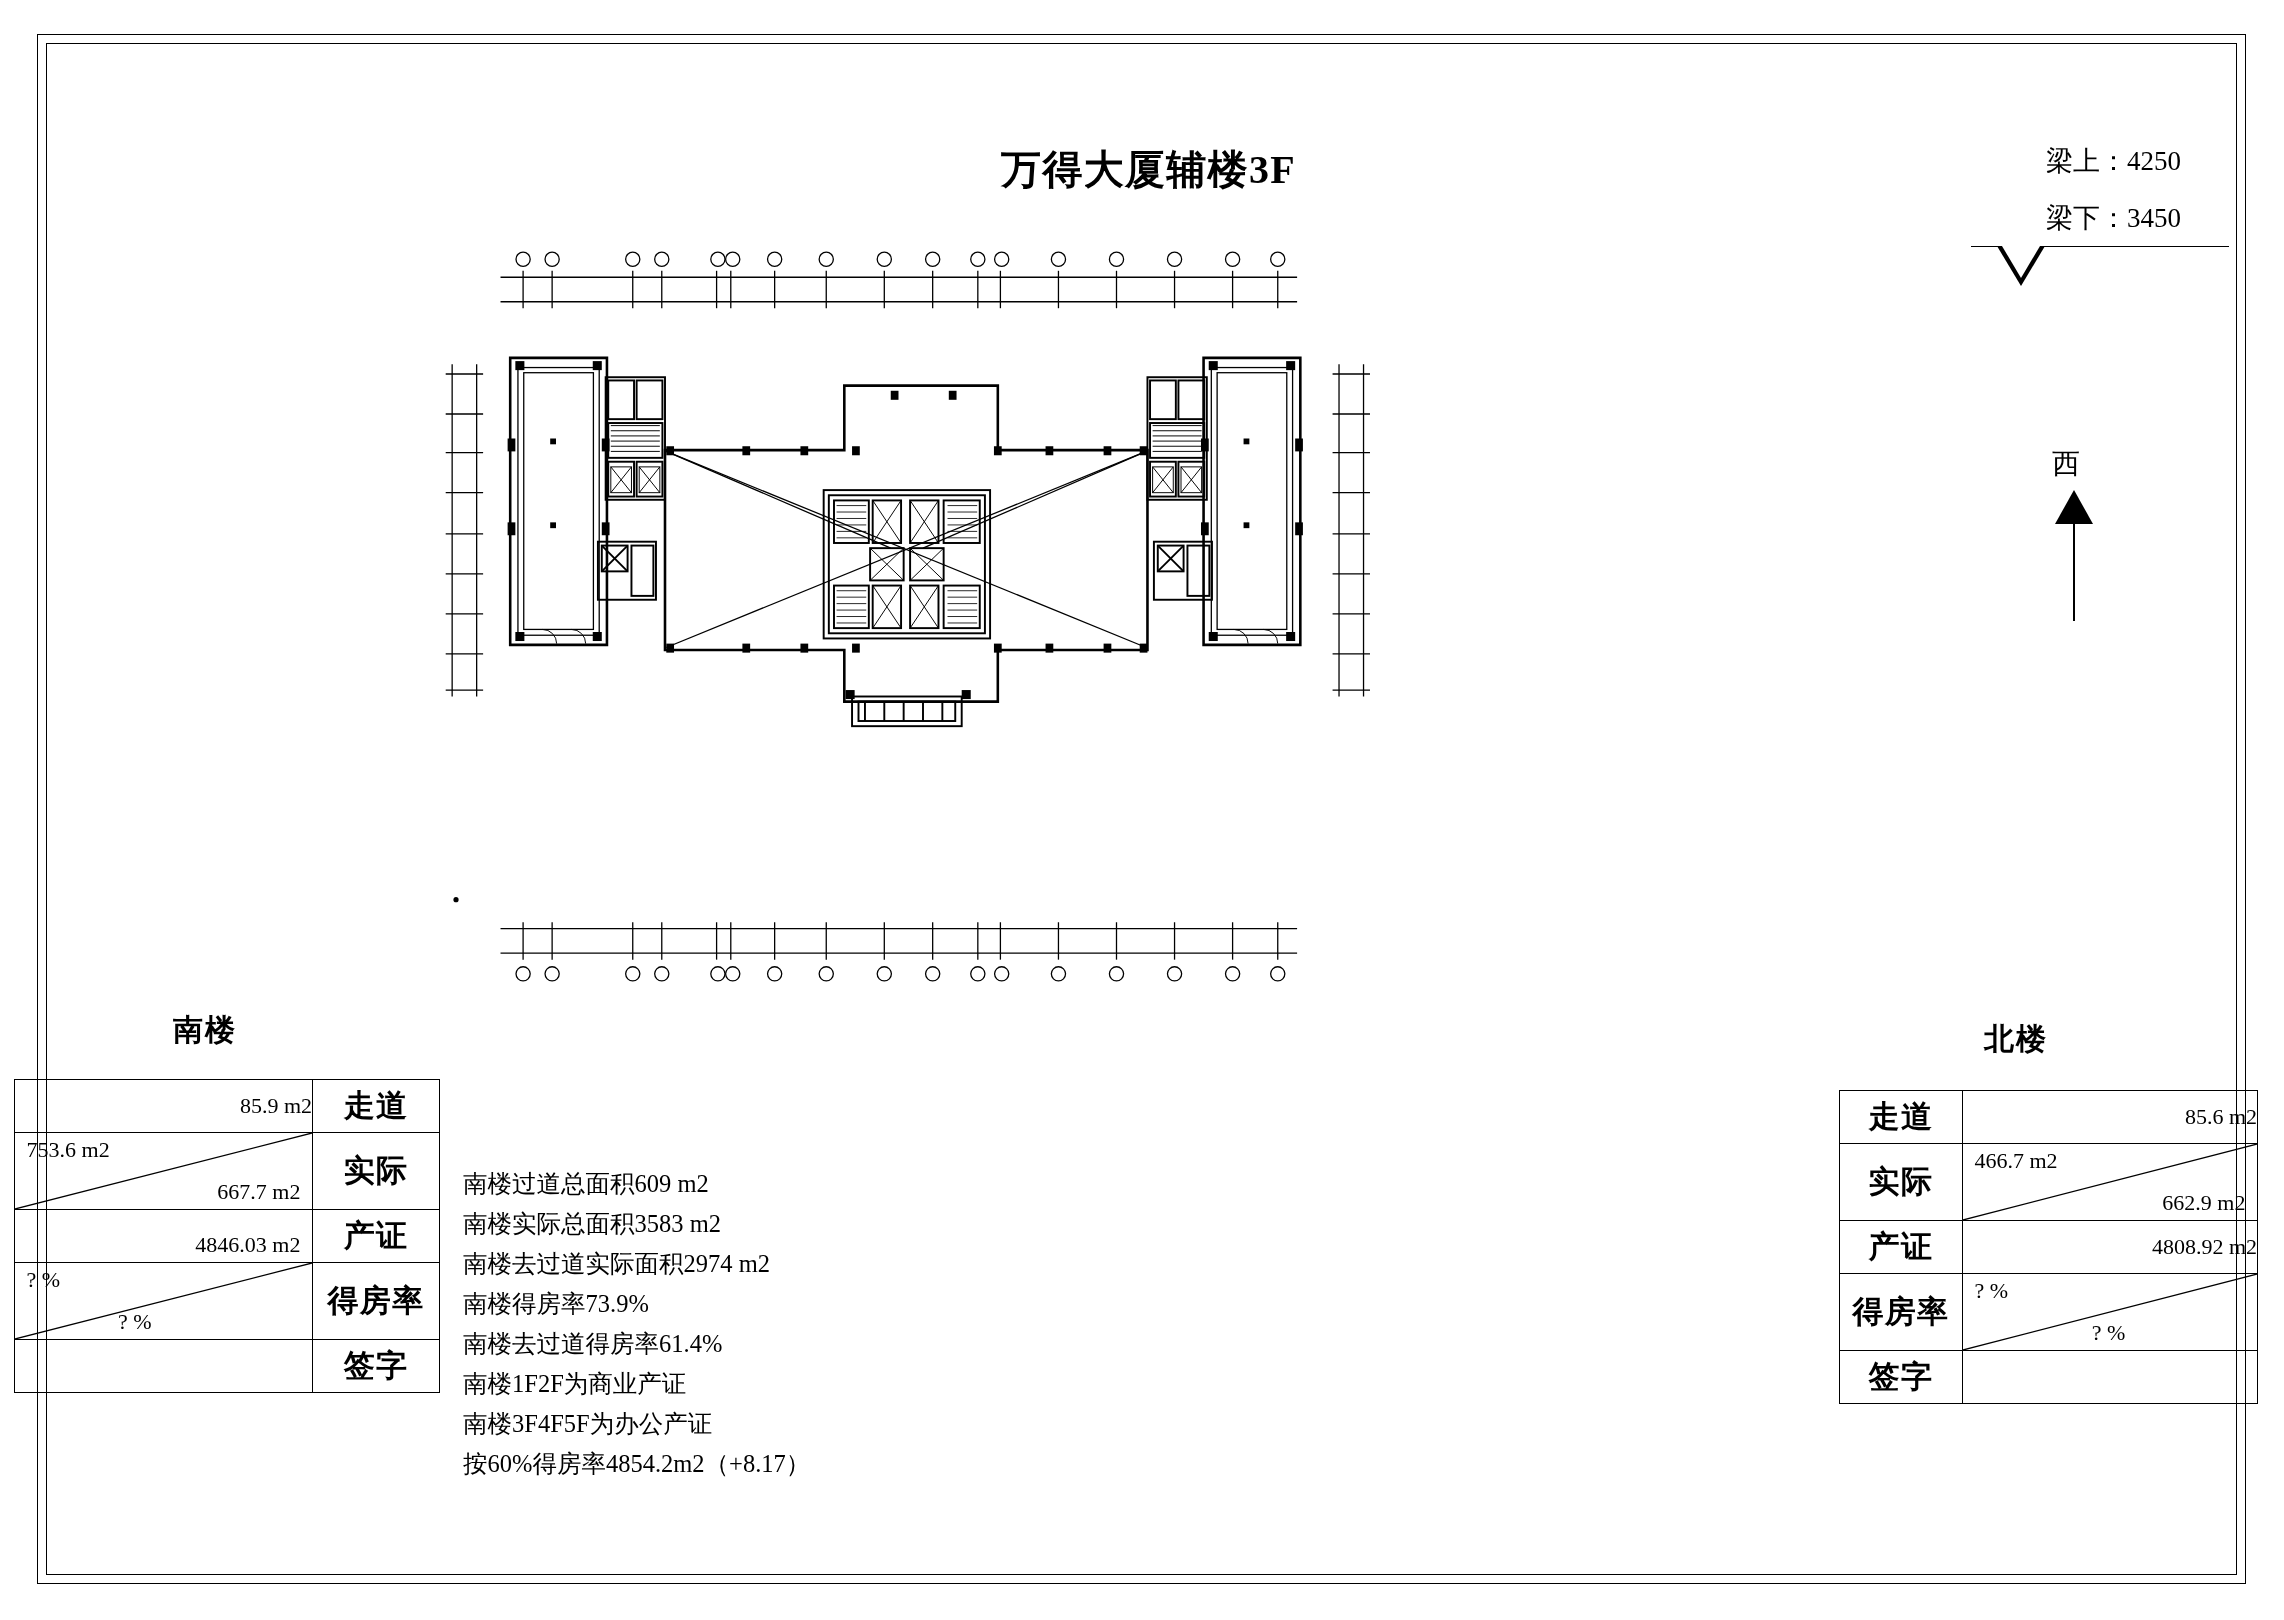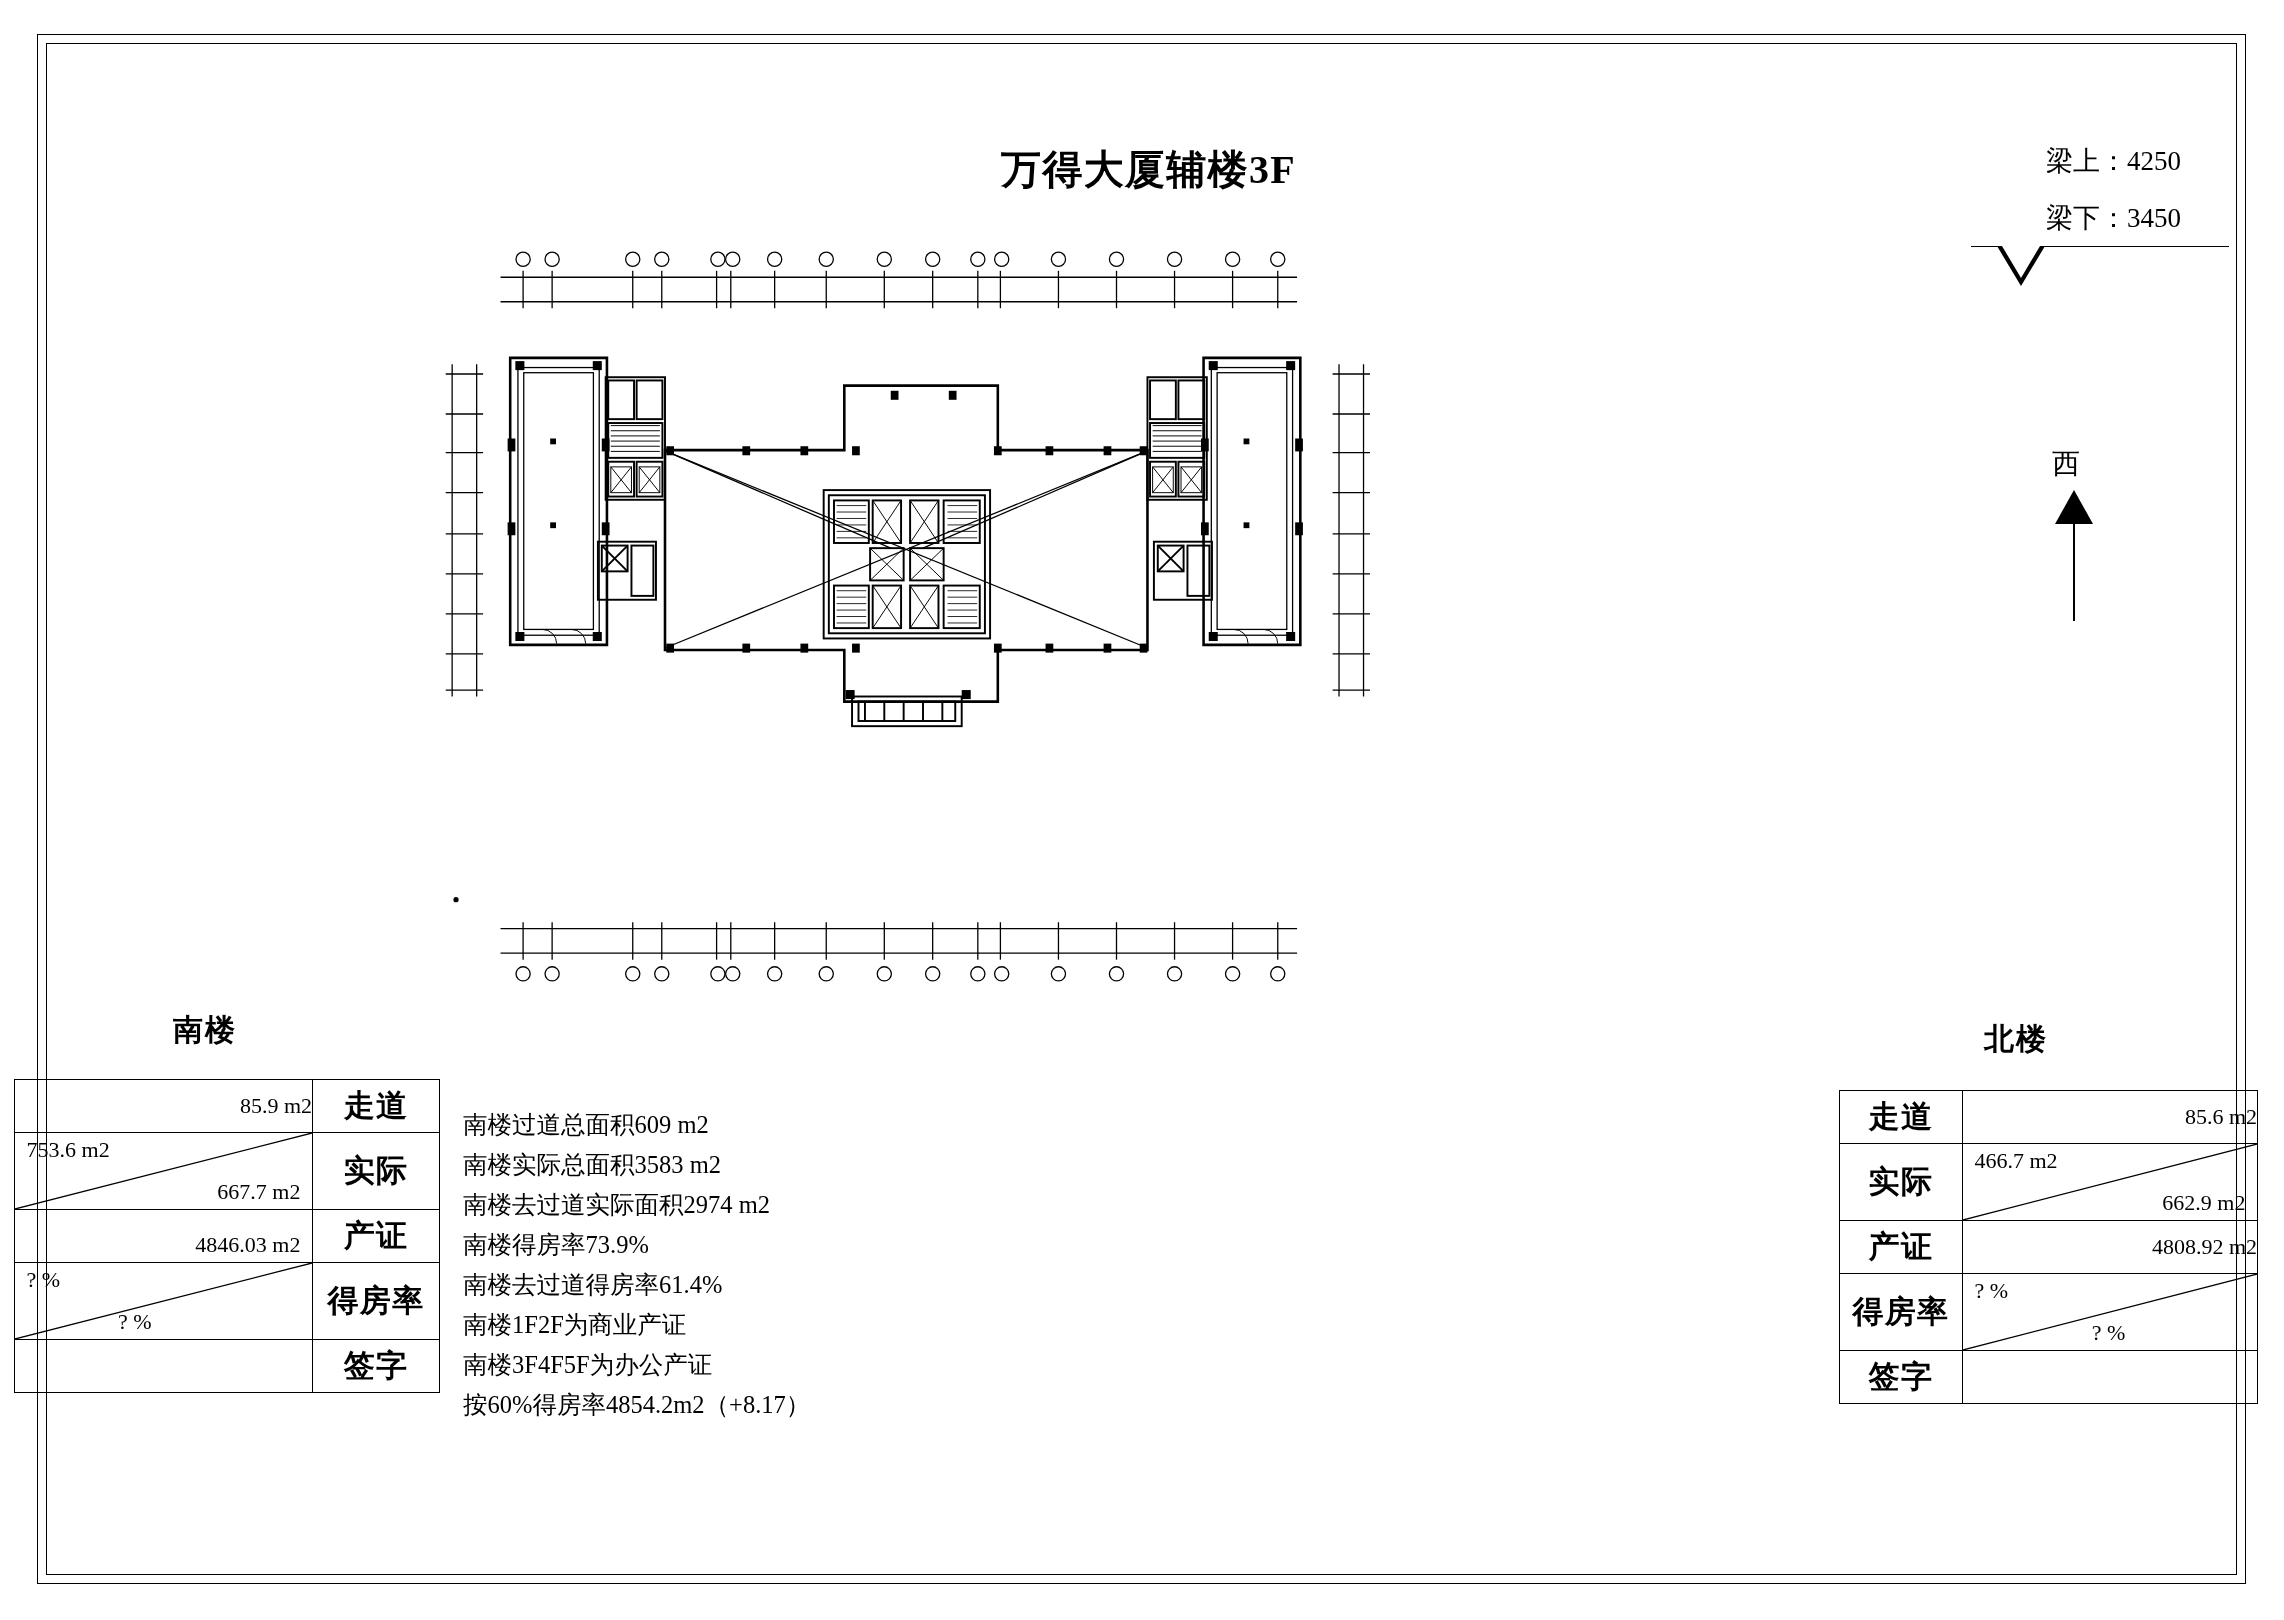--- a/index.html
+++ b/index.html
@@ -190,21 +190,21 @@
   .tall-key { height: 76px; margin-left: 29px; }
 
   
   .notes {
     position: absolute;
     font-family: "Liberation Serif", serif;
     font-size: 24.5px;
     line-height: 1.42;
     white-space: nowrap;
   }
-  .notes.south-notes { left: 463px; top: 1108px; }
+  .notes.south-notes { left: 463px; top: 1167px; }
   .notes.north-notes { left: 1274px; top: 1160px; }
   .notes div { margin-bottom: 5.2px; }
 </style>
 </head>
 <body>
 
 <div id="sheet">
 
   <div class="frame-outer"></div>
   <div class="frame-inner"></div>

